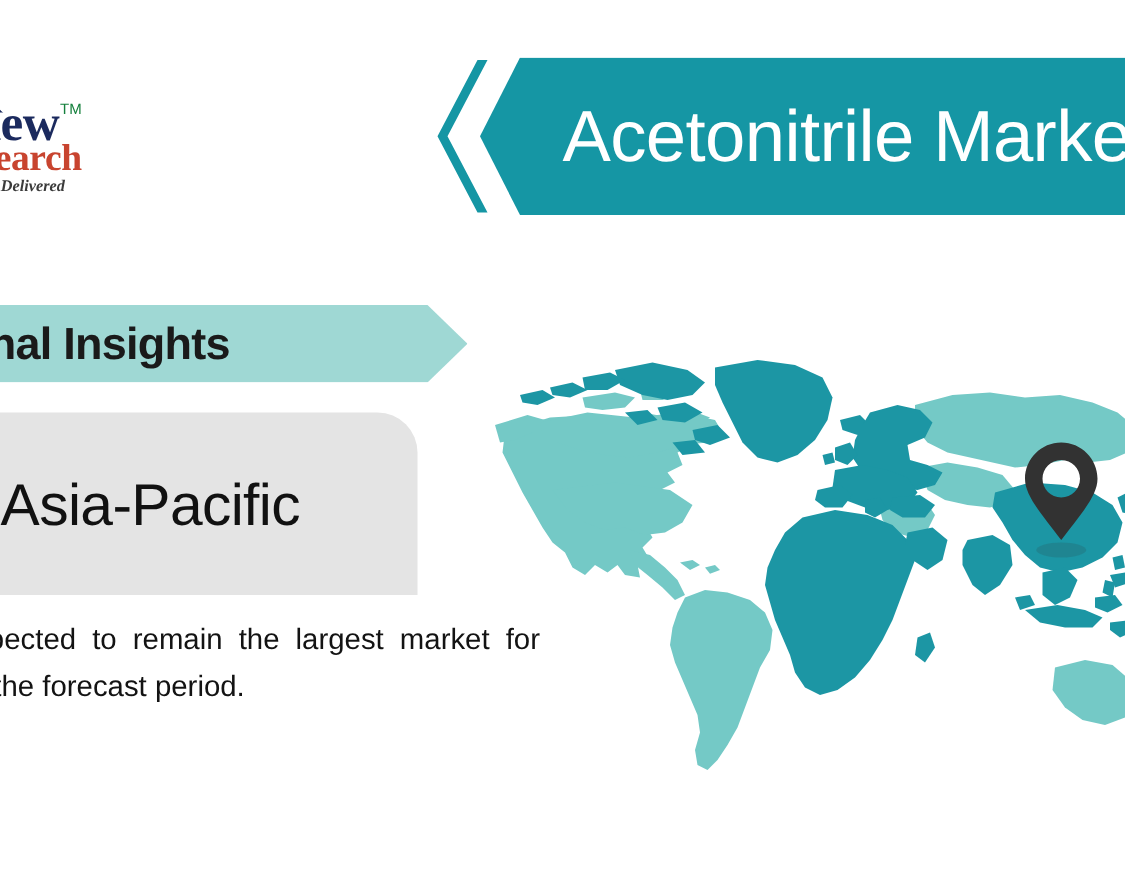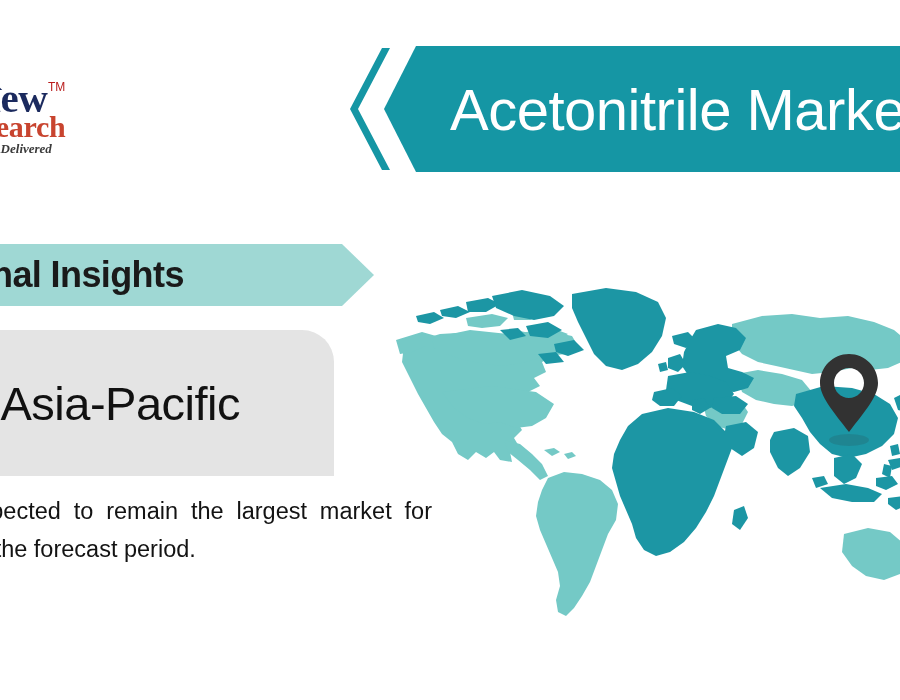--- a/index.html
+++ b/index.html
@@ -16,21 +16,21 @@
   #logo-mark { position:absolute; left:0px; top:0px; width:62px; height:62px; }
   #logo-word1 {
     position:absolute; left:14px; top:46px;
     font-family:"Liberation Serif", serif;
     font-size:41px; font-weight:bold; color:#1b2a5e; letter-spacing:-0.5px;
     white-space:nowrap;
   }
   #logo-tm {
     position:absolute; left:100px; top:52px;
     font-family:"Liberation Sans", sans-serif;
-    font-size:12px; color:#b91c1c;
+    font-size:12px; color:#15803d;
   }
   #logo-word2 {
     position:absolute; left:2px; top:82px;
     font-family:"Liberation Serif", serif;
     font-size:30px; font-weight:bold; color:#c8442f; letter-spacing:-0.3px;
     white-space:nowrap;
   }
   #logo-tag {
     position:absolute; left:6px; top:113px;
     font-family:"Liberation Serif", serif;

